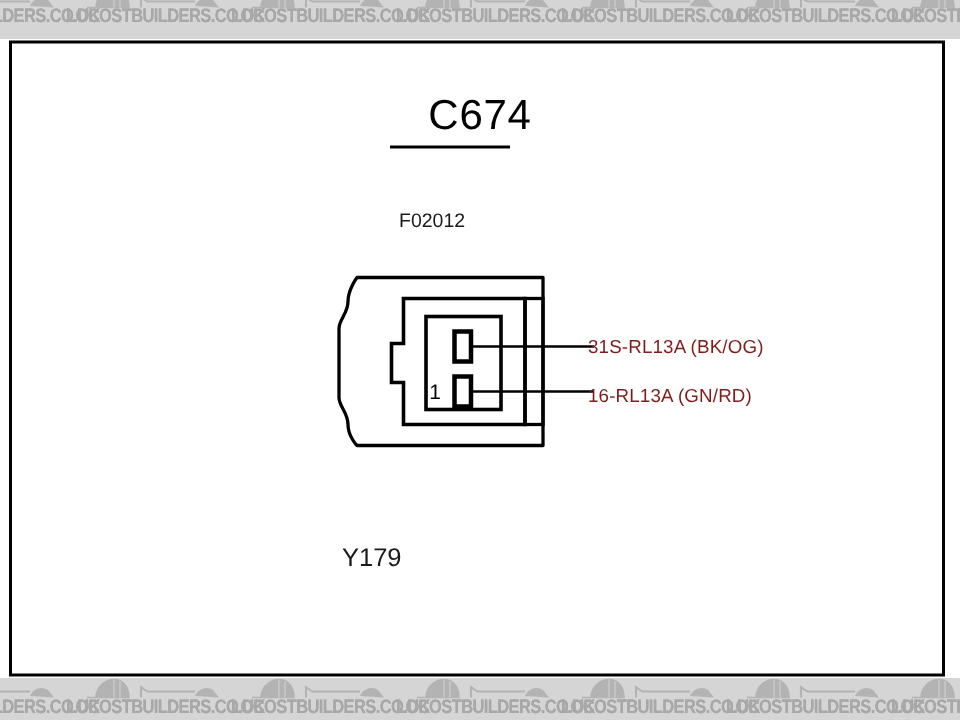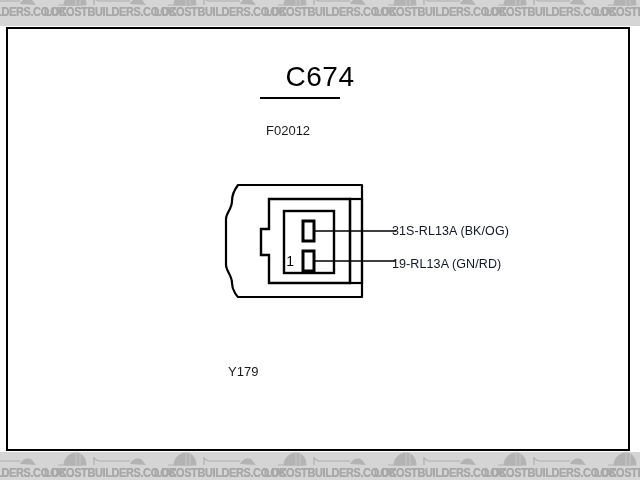--- a/index.html
+++ b/index.html
@@ -104,49 +104,49 @@
     top: 68px;
     width: 80px;
     height: 2px;
     background: #000000;
   }
 
   
   #connector-code {
     position: absolute;
     left: 258px;
-    top: 94px;
+    top: 110px;
     font-size: 13px;
     color: #1a1a1a;
   }
 
   
   #component-block {
     position: absolute;
     left: 220px;
     top: 333px;
-    font-size: 13px;
+    font-size: 17px;
     color: #1a1a1a;
     line-height: 19px;
   }
 
   
   #connector-drawing {
     position: absolute;
     left: 208px;
     top: 150px;
     width: 180px;
     height: 150px;
   }
 
   
   .pin-label {
     position: absolute;
     font-size: 12.5px;
-    color: #0f172a;
+    color: #7f1d1d;
     white-space: nowrap;
     letter-spacing: 0.1px;
   }
   #pin-label-0 { left: 384px; top: 195px; }
   #pin-label-1 { left: 384px; top: 228px; }
 </style>
 </head>
 <body>
 
 <div id="page">
@@ -262,21 +262,21 @@
 
       <rect x="87" y="72" width="11" height="20" fill="#ffffff" stroke="#000000" stroke-width="3"></rect>
 
       <text x="78" y="87" text-anchor="end" font-family="Liberation Sans, sans-serif" font-size="14" fill="#000000">1</text>
 
       <line x1="98" y1="52" x2="180" y2="52" stroke="#000000" stroke-width="1.6"></line>
       <line x1="98" y1="82" x2="180" y2="82" stroke="#000000" stroke-width="1.6"></line>
     </svg>
 
     <div class="pin-label" id="pin-label-0">31S-RL13A (BK/OG)</div>
-    <div class="pin-label" id="pin-label-1">19-RL13A (GN/RD)</div>
+    <div class="pin-label" id="pin-label-1">16-RL13A (GN/RD)</div>
 
     <div id="component-block">
       <div>Y179</div>
     </div>
 
   </div>
 
   <div class="watermark-band" id="watermark-bottom">
     <div class="wm-strip">
       <div class="wm-unit" style="margin-left:-68px;">

